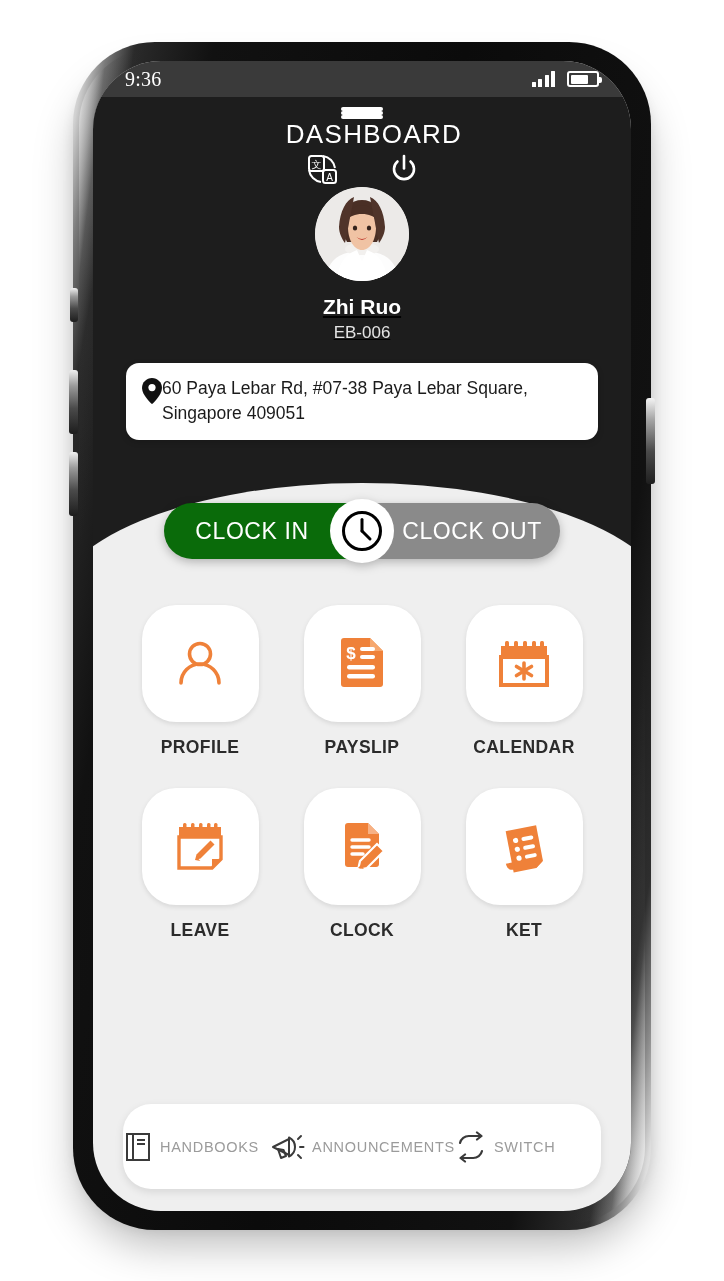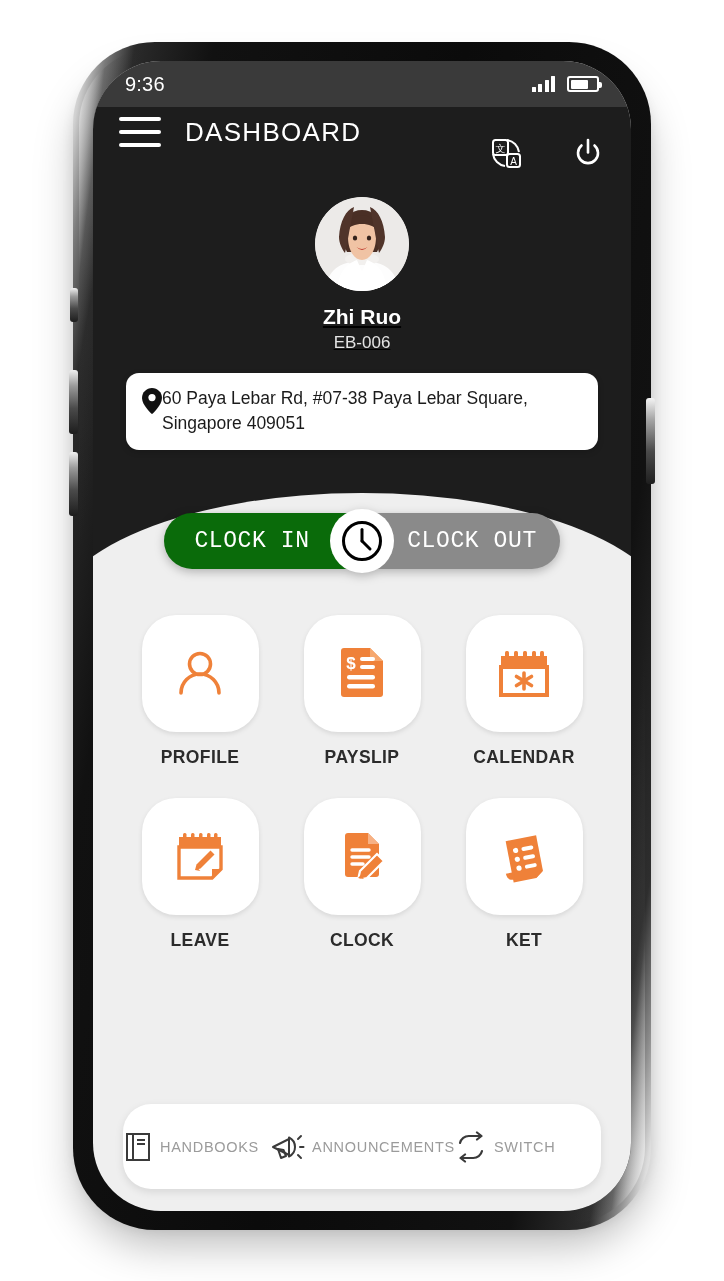--- a/index.html
+++ b/index.html
@@ -53,23 +53,23 @@
   .btn-volup { left:69px; top:370px; width:9px;  height:64px; }
   .btn-voldn { left:69px; top:452px; width:9px;  height:64px; }
   .btn-power { left:646px; top:398px; width:9px; height:86px;
       background: linear-gradient(180deg,#f4f4f4,#a5a5a5 25%,#4a4a4a 62%,#1f1f1f); }
 
   
   .screen { position:absolute; inset:0; background:#efefef; }
 
   
   .statusbar {
-    position:relative; height:46px; background:#3a3a3a;
+    position:relative; height:36px; background:#3a3a3a;
     display:flex; align-items:center; justify-content:space-between;
-    padding: 0 32px 0 32px; color:#fff;
+    padding: 0 32px 0 32px; color:#fff;font-family:Liberation Serif, serif;
   }
   .status-time { font-size:20px; letter-spacing:.2px; }
   .status-right { display:flex; align-items:center; gap:12px; }
   .signal { display:flex; align-items:flex-end; gap:2.5px; height:16px; }
   .signal i { display:block; width:4px; background:#fff; border-radius:.5px; }
   .signal i:nth-child(1){ height:5px; }
   .signal i:nth-child(2){ height:8px; }
   .signal i:nth-child(3){ height:12px; }
   .signal i:nth-child(4){ height:16px; }
   .battery { position:relative; width:32px; height:16px; border:2px solid #fff; border-radius:3px; }
@@ -80,21 +80,21 @@
 
   
   .hero {
     position:relative; background:#1d1d1d; padding-top:10px; height:452px;
   }
   .hero::after{
     content:""; position:absolute; left:-8%; bottom:-62px; width:116%; height:128px;
     background:#efefef; border-radius:50% 50% 0 0 / 100% 100% 0 0;
   }
 
-  .appbar { position:relative; z-index:3; display:flex; height:72px; padding:0 26px; }
+  .appbar { position:relative; z-index:3; display:flex; align-items:center; height:72px; padding:0 26px;flex-direction:column; }
   .hamburger { width:42px; height:30px; display:flex; flex-direction:column; justify-content:space-between; cursor:pointer; }
   .hamburger i { display:block; height:4px; background:#fff; border-radius:2px; }
   .appbar-title { color:#fff; font-size:26px; letter-spacing:1.3px; margin-left:24px; flex:1; }
   .appbar-actions { display:flex; align-items:center; gap:46px; }
   .icon-btn { cursor:pointer; display:flex; align-items:center; justify-content:center; }
 
   .avatar-wrap { position:relative; z-index:3; display:flex; flex-direction:column; align-items:center; margin-top:8px;text-decoration:underline; }
   .avatar {
     width:94px; height:94px; border-radius:50%; overflow:hidden;
     background:#e8e6e4; display:block; position:relative;
@@ -108,21 +108,20 @@
     padding:13px 18px 14px 16px; display:flex; align-items:flex-start;
     box-shadow:0 2px 6px rgba(0,0,0,.18);
   }
   .addr-text { font-size:17.5px; color:#1b1b1b; line-height:1.42; }
 
   
   .clock-toggle {
     position:absolute; z-index:5; left:50%; transform:translateX(-50%);
     top:406px; width:396px; height:56px; display:flex; align-items:center;
     filter: drop-shadow(0 3px 5px rgba(0,0,0,.25));
-    font-family: Liberation Mono, monospace;
   }
   .clock-half { height:56px; display:flex; align-items:center; color:#fff; font-size:23px; letter-spacing:.6px; cursor:pointer; }
   .clock-in  { width:198px; background:#0a6b0a; border-radius:28px 0 0 28px; justify-content:center; padding-right:22px; }
   .clock-out { width:198px; background:#8a8a8a; border-radius:0 28px 28px 0; justify-content:center; padding-left:22px; }
   .clock-knob {
     position:absolute; left:50%; top:50%; transform:translate(-50%,-50%);
     width:56px; height:56px; border-radius:50%; background:#fff;
     display:flex; align-items:center; justify-content:center; cursor:pointer;
     box-shadow:0 0 0 4px #fff;
   }

